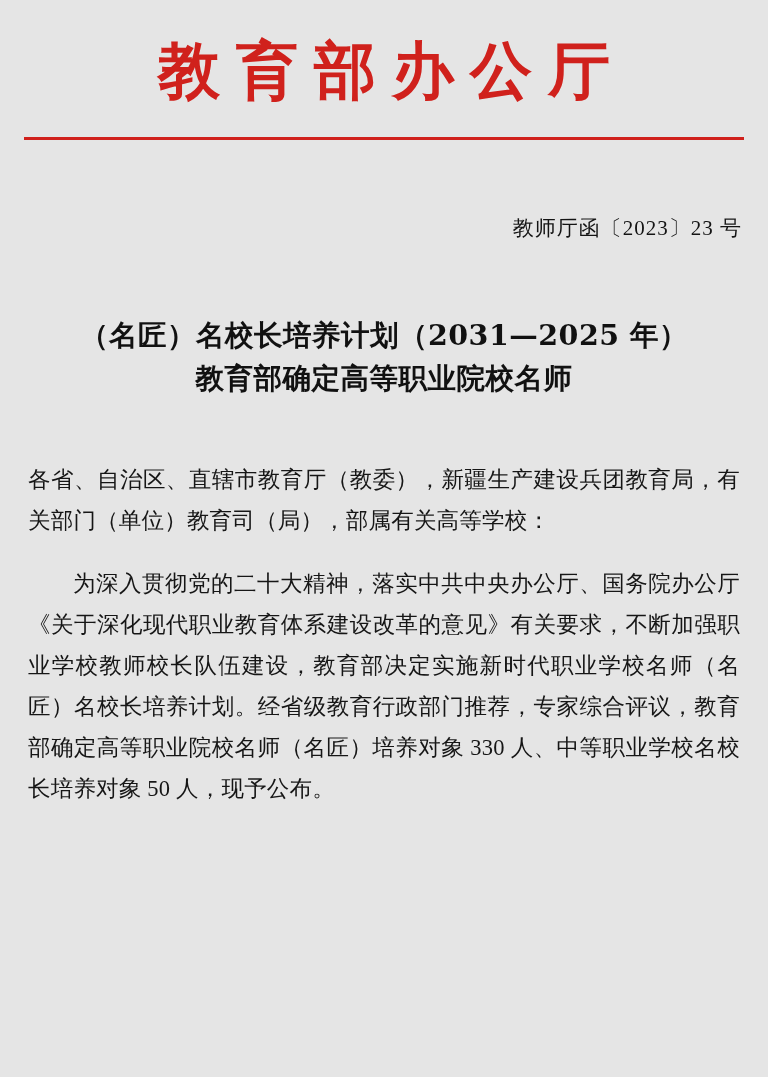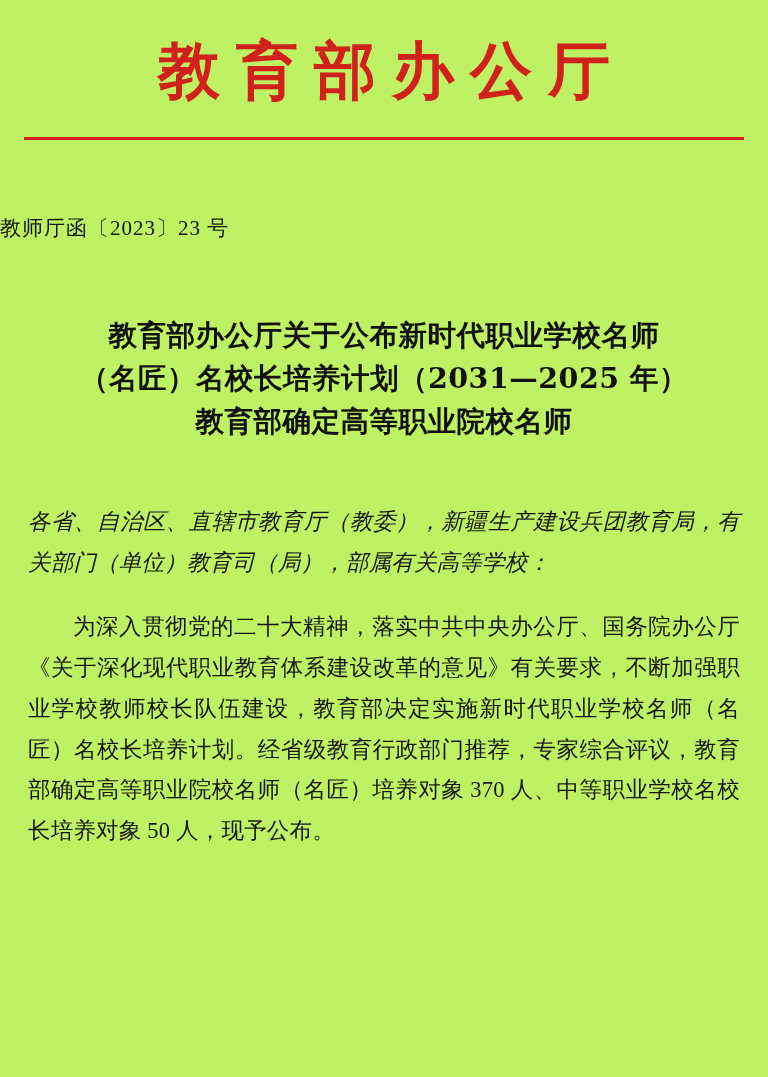--- a/index.html
+++ b/index.html
@@ -13,21 +13,21 @@
     position: relative;
     font-family: "Liberation Serif", "DejaVu Serif", serif;
     color: #1a1a1a;
     overflow: hidden;
   }
 
   .page {
     width: 768px;
     height: 1077px;
     position: relative;
-    background: #bef264;
+    background: #e5e5e5;
   }
 
   
   .letterhead {
     padding-top: 38px;
     text-align: center;
   }
   .letterhead-title {
     color: #d0211c;
     font-family: "DejaVu Serif", "Liberation Serif", serif;
@@ -42,20 +42,21 @@
   .letterhead-rule {
     margin: 34px 24px 0 24px;
     height: 3px;
     background: #d0211c;
   }
 
   
   .docnum-row {
     margin-top: 74px;
     padding-right: 26px;
+    text-align: right;
     font-size: 21px;
     letter-spacing: 1px;
     color: #141414;
   }
 
   
   .doc-title {
     margin: 72px auto 0 auto;
     width: 700px;
     text-align: center;
@@ -73,21 +74,20 @@
     margin: 60px auto 0 auto;
     width: 712px;
     font-size: 22.5px;
     line-height: 1.82;
     color: #161616;
     letter-spacing: 0.2px;
   }
   .addressee {
     text-align: justify;
     text-justify: inter-ideograph;
-    font-style: italic;
   }
   .para {
     margin-top: 4px;
     text-indent: 2em;
     text-align: justify;
     text-justify: inter-ideograph;
   }
 </style>
 </head>
 <body>
@@ -95,23 +95,22 @@
 <div class="page">
 
   <header class="letterhead">
     <div class="letterhead-title">教育部办公厅</div>
     <div class="letterhead-rule"></div>
   </header>
 
   <div class="docnum-row">教师厅函〔2023〕23 号</div>
 
   <h1 class="doc-title">
-    <div>教育部办公厅关于公布新时代职业学校名师</div>
     <div>（名匠）名校长培养计划（2031—2025 年）</div>
     <div>教育部确定高等职业院校名师</div>
   </h1>
 
   <section class="body-block">
     <p class="addressee">各省、自治区、直辖市教育厅（教委），新疆生产建设兵团教育局，有关部门（单位）教育司（局），部属有关高等学校：</p>
-    <p class="para">为深入贯彻党的二十大精神，落实中共中央办公厅、国务院办公厅《关于深化现代职业教育体系建设改革的意见》有关要求，不断加强职业学校教师校长队伍建设，教育部决定实施新时代职业学校名师（名匠）名校长培养计划。经省级教育行政部门推荐，专家综合评议，教育部确定高等职业院校名师（名匠）培养对象 370 人、中等职业学校名校长培养对象 50 人，现予公布。</p>
+    <p class="para">为深入贯彻党的二十大精神，落实中共中央办公厅、国务院办公厅《关于深化现代职业教育体系建设改革的意见》有关要求，不断加强职业学校教师校长队伍建设，教育部决定实施新时代职业学校名师（名匠）名校长培养计划。经省级教育行政部门推荐，专家综合评议，教育部确定高等职业院校名师（名匠）培养对象 330 人、中等职业学校名校长培养对象 50 人，现予公布。</p>
   </section>
 
 </div>
 
 </body></html>

